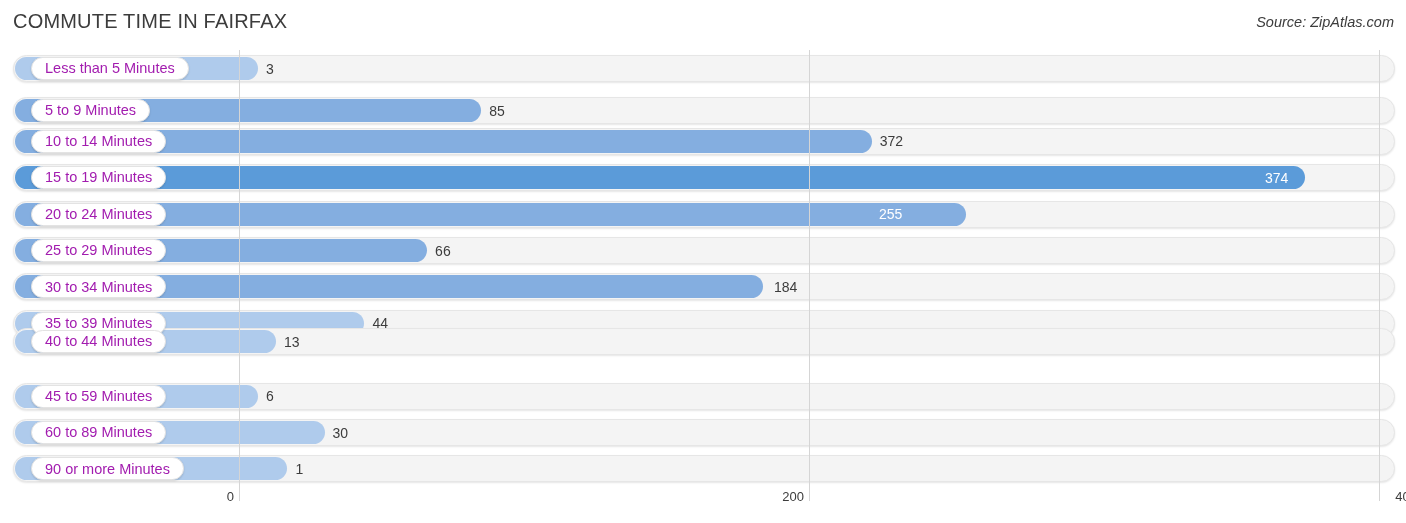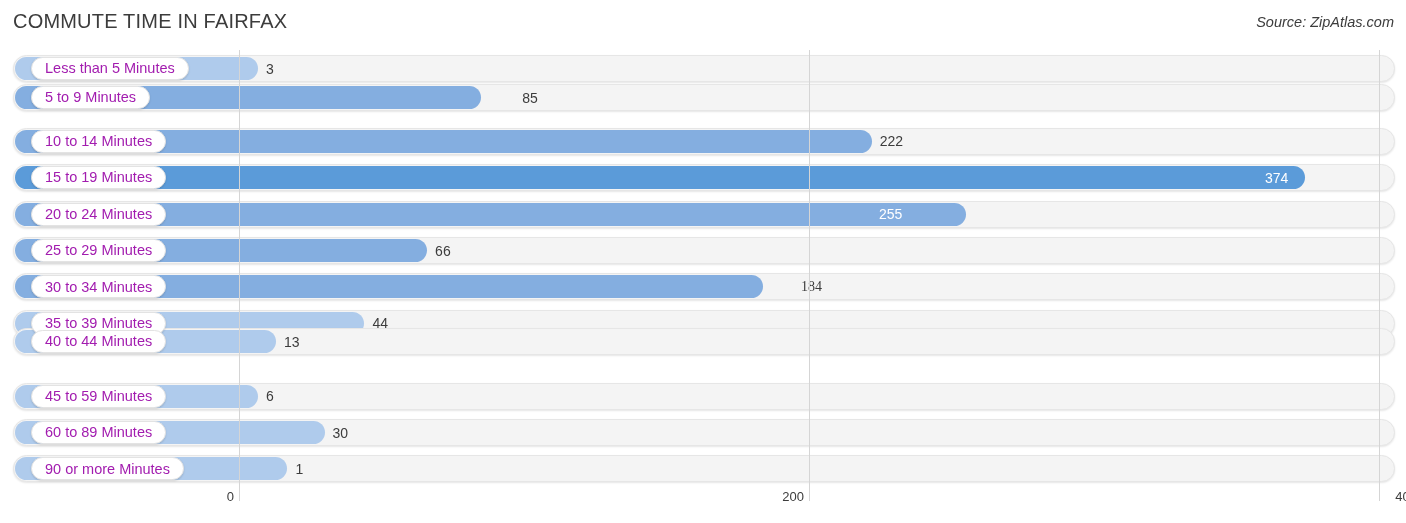--- a/index.html
+++ b/index.html
@@ -182,35 +182,35 @@
   <div class="plot">
     <div class="rows" id="rows">
         <div class="row" style="top: 5px;">
           <div class="track"></div>
           <div class="bar" style="width: 243px; background: rgb(175, 203, 236);"></div>
           <div class="pill">
             <span class="pill-label">Less than 5 Minutes</span>
           </div>
           <div class="value-out" style="left: 253px;">3</div>
         </div>
-        <div class="row" style="top: 34px;">
+        <div class="row" style="top: 47px;">
           <div class="track"></div>
           <div class="bar" style="width: 466.25px; background: rgb(132, 174, 224);"></div>
           <div class="pill">
             <span class="pill-label">5 to 9 Minutes</span>
           </div>
-          <div class="value-out" style="left: 476.25px; margin-left: 33px;">85</div>
+          <div class="value-out" style="left: 476.25px;">85</div>
         </div>
         <div class="row" style="top: 77.8px;">
           <div class="track"></div>
           <div class="bar" style="width: 856.7px; background: rgb(132, 174, 224);"></div>
           <div class="pill">
             <span class="pill-label">10 to 14 Minutes</span>
           </div>
-          <div class="value-out" style="left: 866.7px;">222</div>
+          <div class="value-out" style="left: 866.7px;">372</div>
         </div>
         <div class="row" style="top: 114.2px;">
           <div class="track"></div>
           <div class="bar" style="width: 1289.9px; background: rgb(91, 155, 217);"></div>
           <div class="pill">
             <span class="pill-label">15 to 19 Minutes</span>
           </div>
           <div class="value-in" style="left: 1251.9px;">374</div>
         </div>
         <div class="row" style="top: 150.6px;">
@@ -228,21 +228,21 @@
             <span class="pill-label">25 to 29 Minutes</span>
           </div>
           <div class="value-out" style="left: 422.1px;">66</div>
         </div>
         <div class="row" style="top: 223.4px;">
           <div class="track"></div>
           <div class="bar" style="width: 748.4px; background: rgb(132, 174, 224);"></div>
           <div class="pill">
             <span class="pill-label">30 to 34 Minutes</span>
           </div>
-          <div class="value-out" style="left: 788px; font-family: Liberation Serif, serif;">184</div>
+          <div class="value-out" style="left: 761px;">184</div>
         </div>
         <div class="row" style="top: 259.8px;">
           <div class="track"></div>
           <div class="bar" style="width: 349.4px; background: rgb(175, 203, 236);"></div>
           <div class="pill">
             <span class="pill-label">35 to 39 Minutes</span>
           </div>
           <div class="value-out" style="left: 359.4px;">44</div>
         </div>
         <div class="row" style="top: 278px;">

